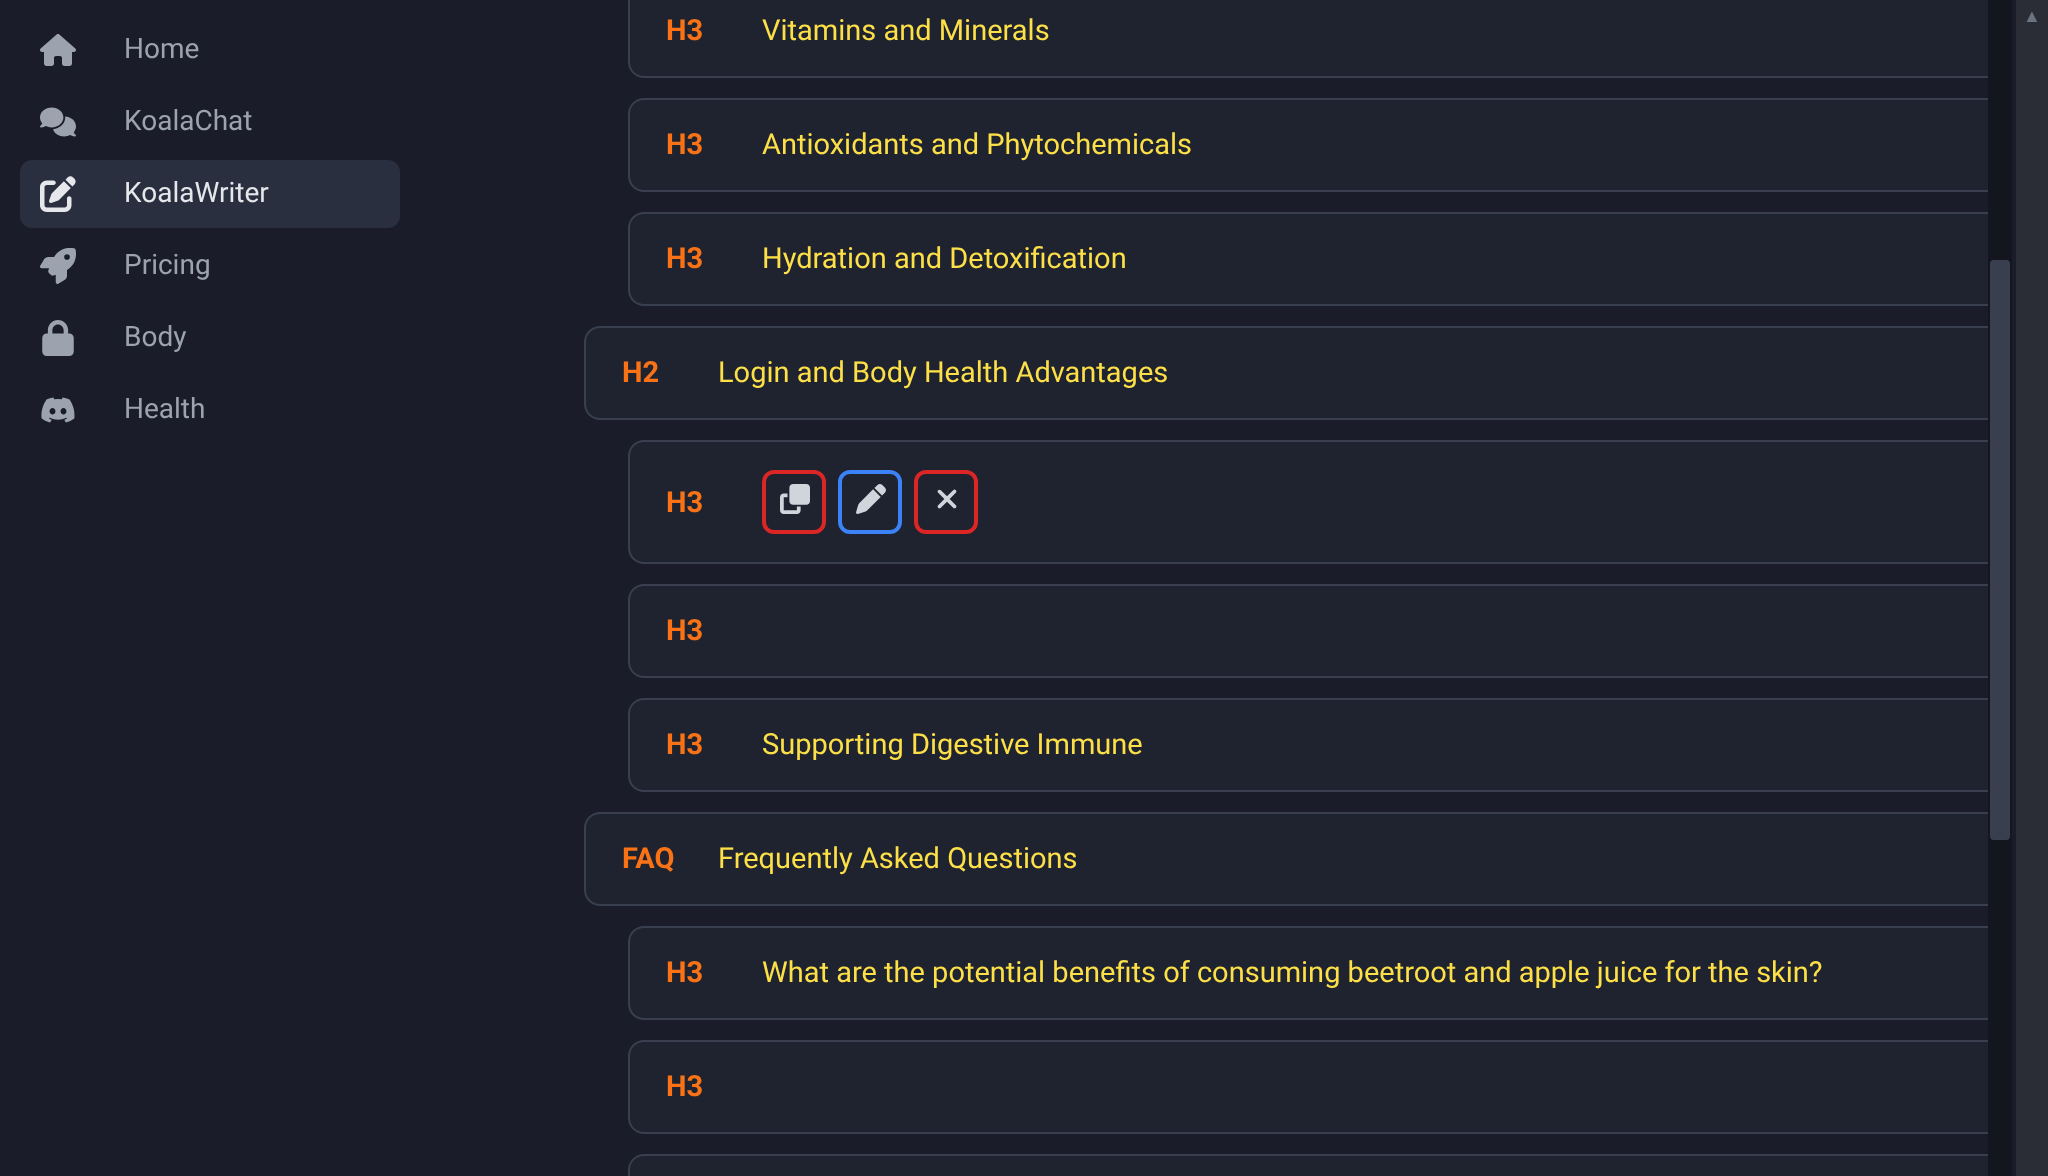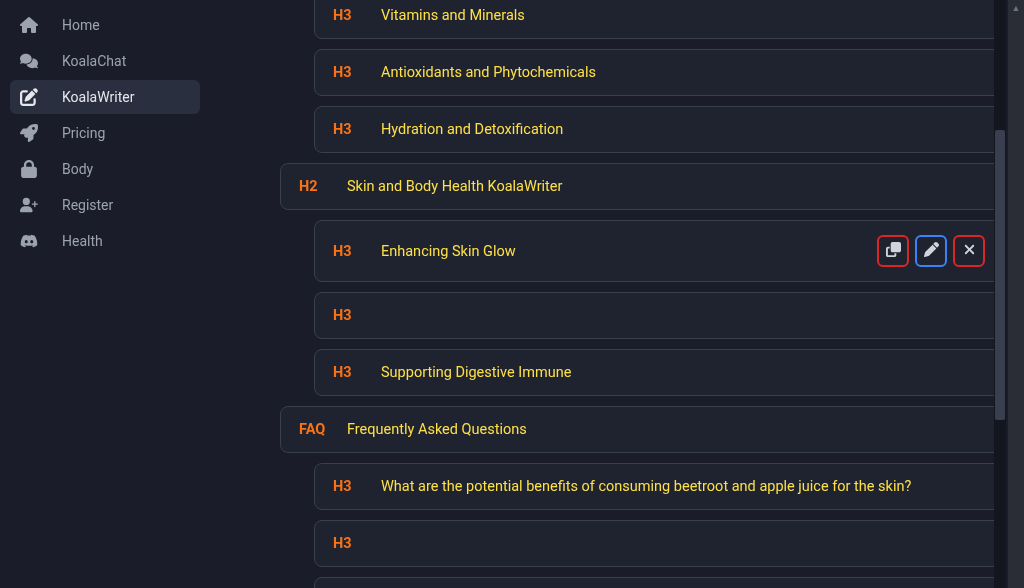--- a/index.html
+++ b/index.html
@@ -52,21 +52,21 @@
     align-items: center;
     border: 1px solid #3a3f4f;
     border-radius: 8px;
     padding: 14px 18px;
     margin-bottom: 10px;
     background: #1f2330;
     font-size: 14.5px;
     position: relative;
   }
   .outline-item.level-h2, .outline-item.level-faq {
-    margin-left: 0;
+    margin-left: 12px;
   }
   .outline-item.level-h3 {
     margin-left: 34px;
   }
   .tag {
     font-weight: 700;
     color: #f97316;
     margin-right: 18px;
     min-width: 30px;
   }
@@ -170,28 +170,20 @@
     <span class="icon">
         <svg viewBox="0 0 448 512">
           <path d="M144 144v48H304V144c0-44.2-35.8-80-80-80s-80 35.8-80 80zM80 192V144C80 64.5 144.5 0 224 0s144 64.5 144 144v48h16c35.3 0 64 28.7 64 64V448c0 35.3-28.7 64-64 64H64c-35.3 0-64-28.7-64-64V256c0-35.3 28.7-64 64-64H80z"></path>
         </svg>
       </span>
     <span>Body</span>
   </div>
   <div class="sidebar-item">
     <span class="icon">
         <svg viewBox="0 0 640 512">
-          <path d="M96 128a128 128 0 1 1 256 0A128 128 0 1 1 96 128zM0 482.3C0 383.8 79.8 304 178.3 304h91.4C368.2 304 448 383.8 448 482.3c0 16.4-13.3 29.7-29.7 29.7H29.7C13.3 512 0 498.7 0 482.3zM504 312V248H440c-13.3 0-24-10.7-24-24s10.7-24 24-24h64V136c0-13.3 10.7-24 24-24s24 10.7 24 24v64h64c13.3 0 24 10.7 24 24s-10.7 24-24 24H552v64c0 13.3-10.7 24-24 24s-24-10.7-24-24z"></path>
-        </svg>
-      </span>
-    <span>Register</span>
-  </div>
-  <div class="sidebar-item">
-    <span class="icon">
-        <svg viewBox="0 0 640 512">
           <path d="M524.531,69.836a1.5,1.5,0,0,0-.764-.7A485.065,485.065,0,0,0,404.081,32.03a1.816,1.816,0,0,0-1.923.91,337.461,337.461,0,0,0-14.9,30.6,447.848,447.848,0,0,0-134.426,0,309.541,309.541,0,0,0-15.135-30.6,1.89,1.89,0,0,0-1.924-.91A483.689,483.689,0,0,0,116.085,69.137a1.712,1.712,0,0,0-.788.676C39.068,183.651,18.186,294.69,28.43,404.354a2.016,2.016,0,0,0,.765,1.375A487.666,487.666,0,0,0,176.02,479.918a1.9,1.9,0,0,0,2.063-.676A348.2,348.2,0,0,0,208.12,430.4a1.86,1.86,0,0,0-1.019-2.588,321.173,321.173,0,0,1-45.868-21.853,1.885,1.885,0,0,1-.185-3.126c3.082-2.309,6.166-4.711,9.109-7.137a1.819,1.819,0,0,1,1.9-.256c96.229,43.917,200.41,43.917,295.5,0a1.812,1.812,0,0,1,1.924.233c2.944,2.426,6.027,4.851,9.132,7.16a1.884,1.884,0,0,1-.162,3.126,301.407,301.407,0,0,1-45.89,21.83,1.875,1.875,0,0,0-1,2.611,391.055,391.055,0,0,0,30.014,48.815,1.864,1.864,0,0,0,2.063.7A486.048,486.048,0,0,0,610.7,405.729a1.882,1.882,0,0,0,.765-1.352C623.729,277.594,590.933,167.465,524.531,69.836ZM222.491,337.58c-28.972,0-52.844-26.587-52.844-59.239S193.056,219.1,222.491,219.1c29.665,0,53.306,26.82,52.843,59.239C275.334,310.993,251.924,337.58,222.491,337.58Zm195.38,0c-28.971,0-52.843-26.587-52.843-59.239S388.437,219.1,417.871,219.1c29.667,0,53.307,26.82,52.844,59.239C470.715,310.993,447.538,337.58,417.871,337.58Z"></path>
         </svg>
       </span>
     <span>Health</span>
   </div>
 </div>
 
 <div class="main">
   <div class="outline-item level-h3" style="margin-top:-8px;">
     <span class="tag">H3</span>
@@ -200,25 +192,24 @@
   <div class="outline-item level-h3">
     <span class="tag">H3</span>
     <span class="title">Antioxidants and Phytochemicals</span>
   </div>
   <div class="outline-item level-h3">
     <span class="tag">H3</span>
     <span class="title">Hydration and Detoxification</span>
   </div>
   <div class="outline-item level-h2">
     <span class="tag">H2</span>
-    <span class="title">Skin and Body Health KoalaWriter</span>
-  </div>
-  <div class="outline-item level-h3">
-    <span class="tag">H3</span>
-    <span class="title">Enhancing Skin Glow</span>
+    <span class="title">Login and Body Health Advantages</span>
+  </div>
+  <div class="outline-item level-h3">
+    <span class="tag">H3</span>
     <div class="actions">
       <div class="action-btn copy">
         <span><svg viewBox="0 0 512 512">
               <path d="M288 448H64V224h64V160H64c-35.3 0-64 28.7-64 64V448c0 35.3 28.7 64 64 64H288c35.3 0 64-28.7 64-64V384H288v64zm-64-96H448c35.3 0 64-28.7 64-64V64c0-35.3-28.7-64-64-64H224c-35.3 0-64 28.7-64 64V288c0 35.3 28.7 64 64 64z"></path>
             </svg></span>
       </div>
       <div class="action-btn edit">
         <span><svg viewBox="0 0 512 512">
               <path d="M362.7 19.3L314.3 67.7 444.3 197.7l48.4-48.4c25-25 25-65.5 0-90.5L453.3 19.3c-25-25-65.5-25-90.5 0zm-71 71L58.6 323.5c-10.4 10.4-18 23.3-22.2 37.4L1 481.2C-1.5 489.7 .8 498.8 7 505s15.3 8.5 23.7 6.1l120.3-35.4c14.1-4.2 27-11.8 37.4-22.2L421.7 220.3 291.7 90.3z"></path>
             </svg></span>

